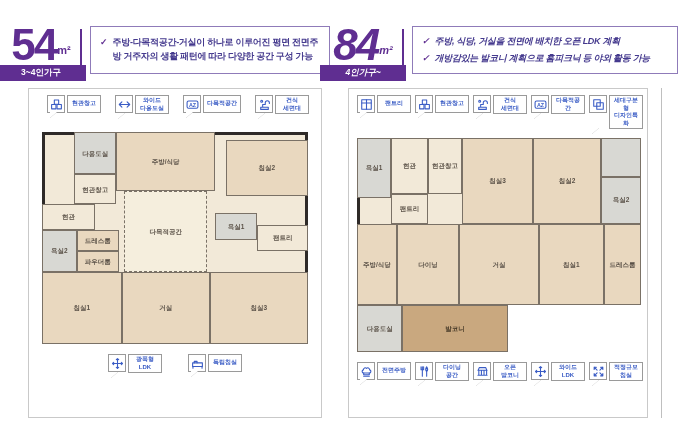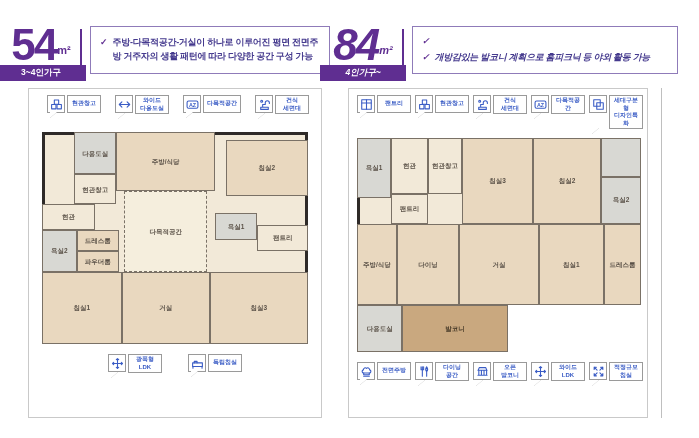--- a/index.html
+++ b/index.html
@@ -79,20 +79,21 @@
 
   <div class="hdr" style="left:330px;top:26px;width:348px;font-style:italic;">
     <div class="area-block">
       <div class="num-line"><span class="num">84</span><span class="unit">m²</span></div>
       <div class="badge">4인가구~</div>
     </div>
     <div class="vdiv"></div>
     <div class="desc-box">
         <div class="bullet">
           <span class="check">✓</span>
+          <span class="bullet-text">주방, 식당, 거실을 전면에 배치한 오픈 LDK 계획</span>
         </div>
         <div class="bullet">
           <span class="check">✓</span>
           <span class="bullet-text">개방감있는 발코니 계획으로 홈피크닉 등 야외 활동 가능</span>
         </div>
       </div>
   </div>
 
   <div class="plan-box" style="left:28px;top:88px;width:294px;height:330px;">
     <div class="legend-row" style="padding-left:10px;">

